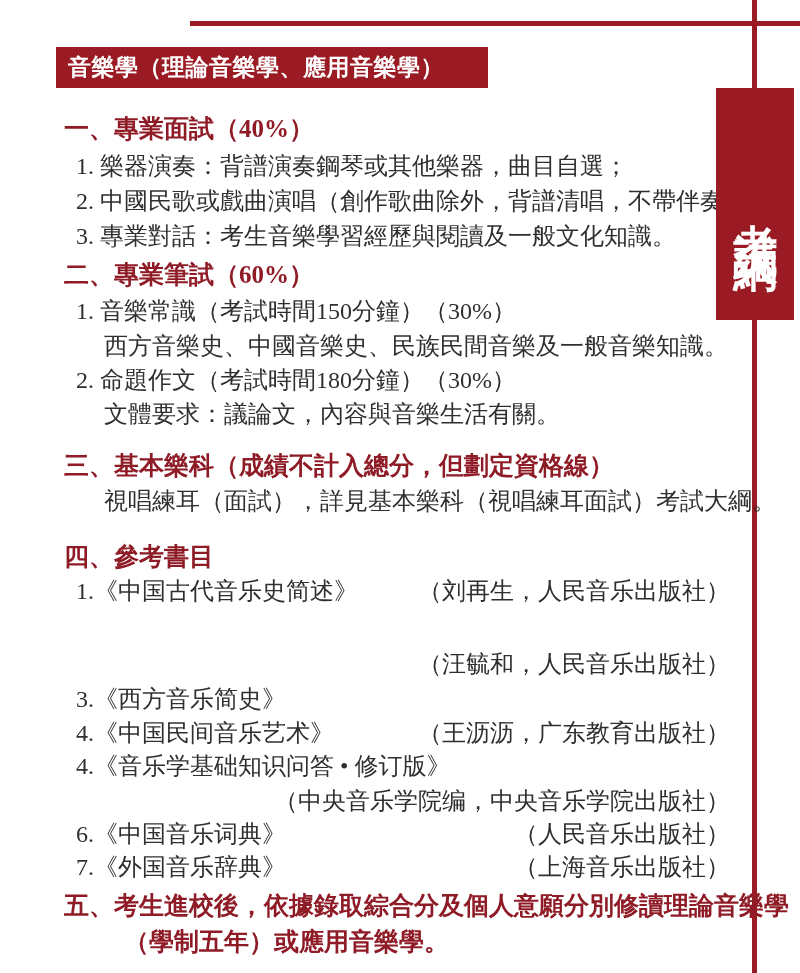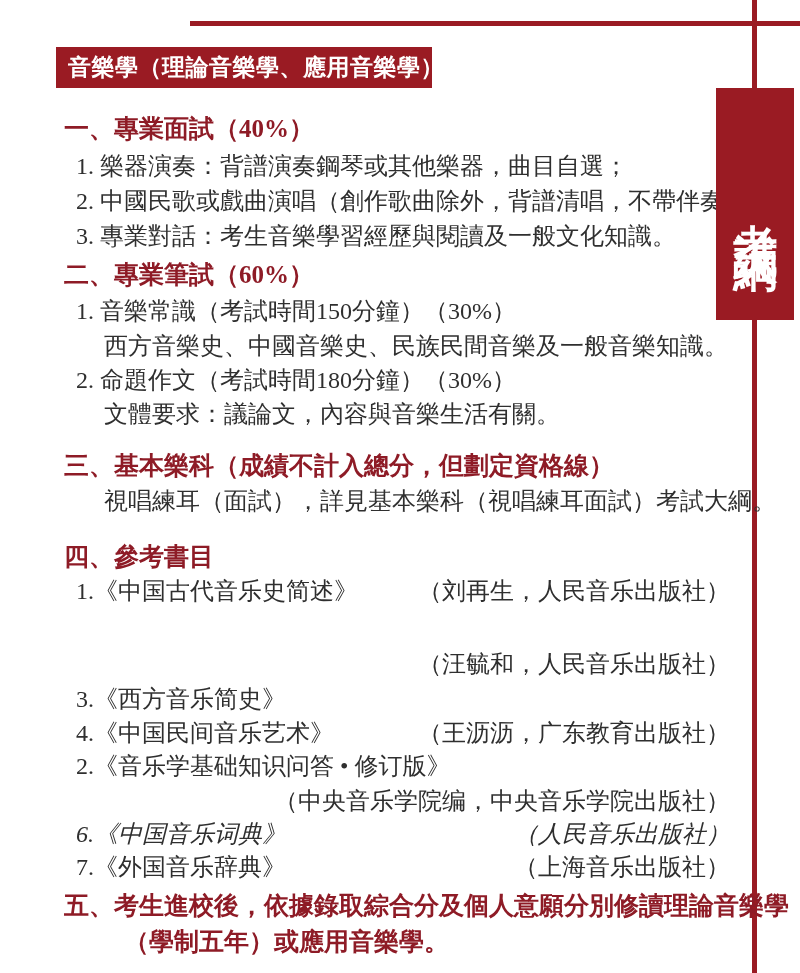--- a/index.html
+++ b/index.html
@@ -14,21 +14,21 @@
     font-family:"Liberation Serif","DejaVu Serif",serif;
   }
   .page{position:absolute;inset:0;background:#ffffff;}
 
   
   .hrule{position:absolute;left:190px;top:21px;width:610px;height:5px;background:var(--accent);}
   .vrule{position:absolute;left:752px;top:0;width:5px;height:973px;background:var(--accent);}
 
   
   .badge{
-    position:absolute;left:56px;top:47px;width:376px;height:41px;
+    position:absolute;left:56px;top:47px;width:432px;height:41px;
     background:var(--accent);z-index:2;display:flex;align-items:center;
   }
   .badge span{
     color:var(--badge_text);font-size:23px;font-weight:bold;
     padding-left:12px;letter-spacing:0.5px;white-space:nowrap;
   }
 
   
   .banner{
     position:absolute;left:716px;top:88px;width:78px;height:232px;
@@ -48,21 +48,21 @@
   
   .s1-h{top:112px;} .s1-i1{top:149px;} .s1-i2{top:184px;} .s1-i3{top:219px;}
   .s2-h{top:258px;} .s2-i1{top:294px;} .s2-s1{top:329px;} .s2-i2{top:363px;} .s2-s2{top:397px;}
   .s3-h{top:449px;} .s3-b{top:484px;text-align:right;}
   .s4-h{top:540px;}
   .book-row{position:absolute;left:76px;right:70px;display:flex;justify-content:space-between;
             font-size:24px;line-height:34px;color:var(--body);white-space:nowrap;}
   .book-pub{position:absolute;left:76px;right:70px;text-align:right;
             font-size:24px;line-height:34px;color:var(--body);white-space:nowrap;}
   .b1{top:574px;} .b2{top:609px;} .b2p{top:647px;} .b3{top:682px;} .b4{top:716px;}
-  .b5{top:749px;} .b5p{top:784px;} .b6{top:817px;font-style:italic;} .b7{top:850px;}
+  .b5{top:749px;} .b5p{top:784px;} .b6{top:817px;} .b7{top:850px;}
   .s5-1{top:889px;left:64px;color:var(--heading);font-weight:bold;font-size:25px;}
   .s5-2{top:925px;left:100px;color:var(--heading);font-weight:bold;font-size:25px;margin-left:24px;}
 </style>
 </head>
 <body>
 
 <div class="page">
 
   <div class="hrule"></div>
   <div class="vrule"></div>
@@ -97,21 +97,21 @@
   </div>
   <div class="book-pub b2p">（汪毓和，人民音乐出版社）</div>
   <div class="book-row b3">
     <span>3.《西方音乐简史》</span>
   </div>
   <div class="book-row b4">
     <span>4.《中国民间音乐艺术》</span>
     <span>（王沥沥，广东教育出版社）</span>
   </div>
   <div class="book-row b5">
-    <span>2.《音乐学基础知识问答 • 修订版》</span>
+    <span>4.《音乐学基础知识问答 • 修订版》</span>
   </div>
   <div class="book-pub b5p">（中央音乐学院编，中央音乐学院出版社）</div>
   <div class="book-row b6">
     <span>6.《中国音乐词典》</span>
     <span>（人民音乐出版社）</span>
   </div>
   <div class="book-row b7">
     <span>7.《外国音乐辞典》</span>
     <span>（上海音乐出版社）</span>
   </div>

